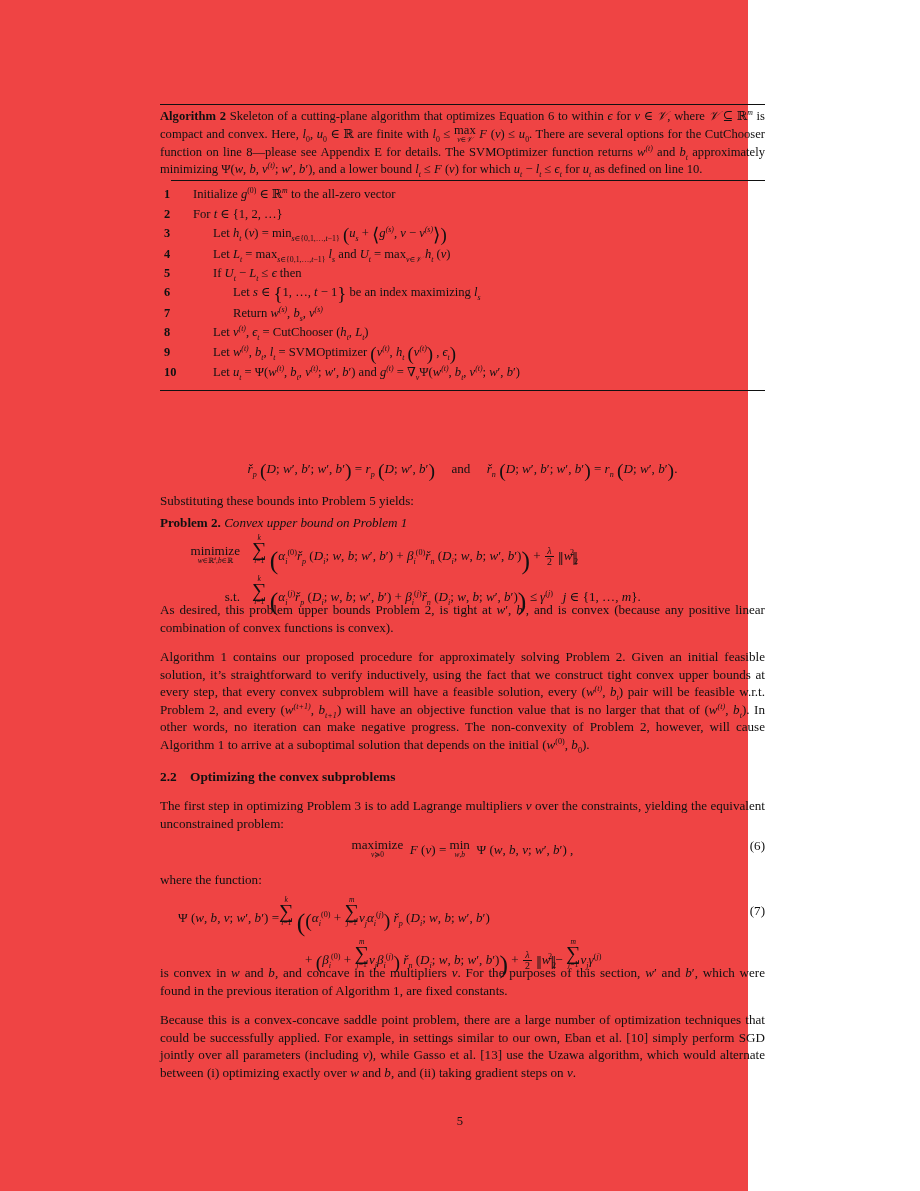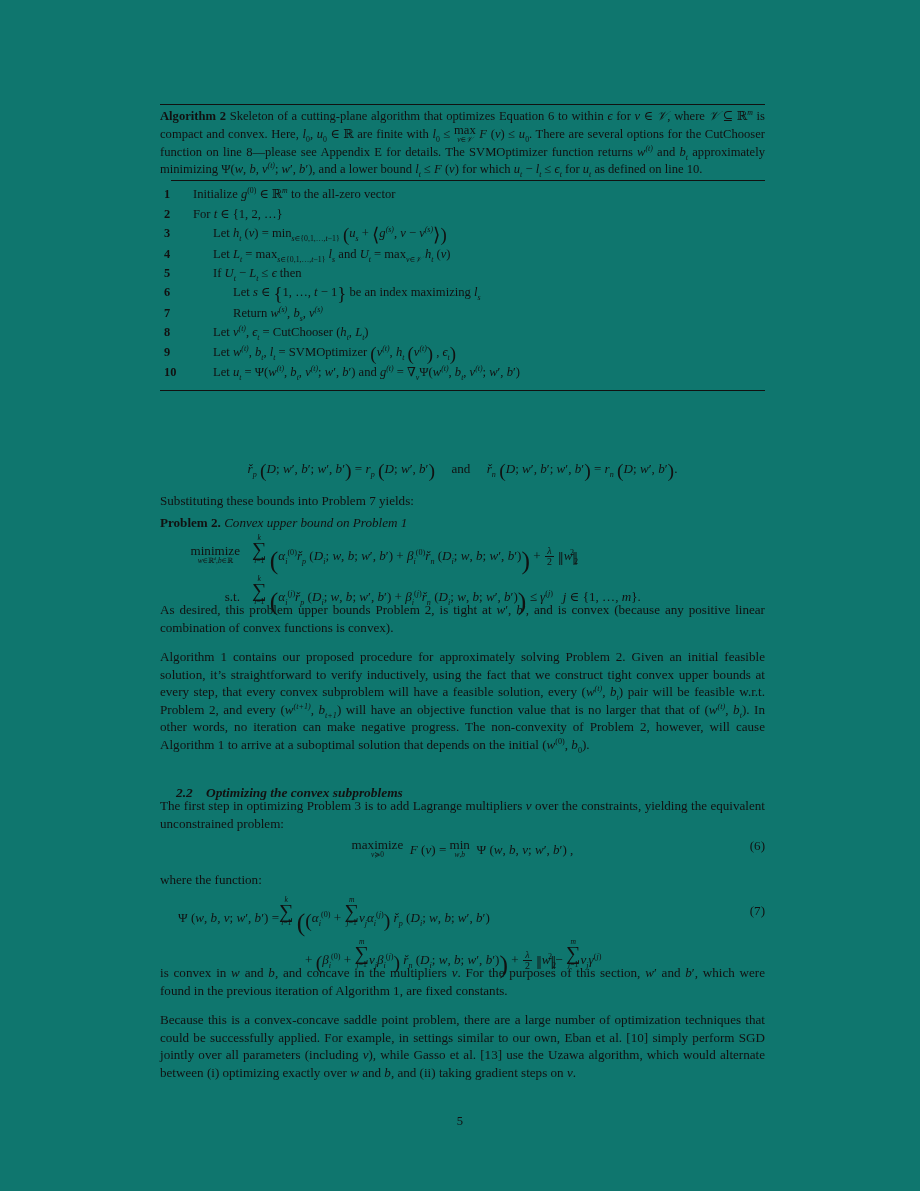--- a/index.html
+++ b/index.html
@@ -11,23 +11,23 @@
     width: 920px;
     height: 1191px;
     position: relative;
     font-family: "Liberation Serif", "DejaVu Serif", serif;
     color: #111111;
     overflow: hidden;
   }
   .page {
     position: absolute;
     left: 0; top: 0;
-    width: 920px;
+    width: 748px;
     height: 1191px;
-    background: #0f766e;
+    background: #ef4444;
   }
 
   
   .mathit { font-family: "Liberation Serif", serif; font-style: italic; }
   .bb { font-family: "DejaVu Serif", serif; font-style: normal; letter-spacing: -0.3px; }
   sup.s { font-size: 0.62em; vertical-align: super; line-height: 0; font-style: italic; }
   sub.s { font-size: 0.62em; vertical-align: sub;   line-height: 0; font-style: italic; }
   sup.n { font-size: 0.62em; vertical-align: super; line-height: 0; font-style: normal; }
   sub.n { font-size: 0.62em; vertical-align: sub;   line-height: 0; font-style: normal; }
   .op { font-style: normal; }
@@ -141,23 +141,22 @@
   }
   .eqnum {
     position: absolute;
     right: 0;
     font-style: normal;
   }
 
   h2.sec {
     font-size: 13.4px;
     font-weight: bold;
-    margin: 16px;
+    margin: 0;
     line-height: 17px;
-    font-style: italic;
   }
   h2.sec .num { display: inline-block; width: 30px; }
 
   .prob-lbl { font-weight: bold; }
   .prob-it { font-style: italic; }
 
   .pagenum {
     position: absolute;
     left: 0;
     top: 1114px;
@@ -277,21 +276,21 @@
 
   <div class="blk" style="top:459px; text-align:center">
     <span class="para" style="font-size:13.1px">
       <span class="mathit">ř</span><sub class="s">p</sub> <span class="paren-lg">(</span><span class="mathit">D</span>; <span class="mathit">w</span>′, <span class="mathit">b</span>′; <span class="mathit">w</span>′, <span class="mathit">b</span>′<span class="paren-lg">)</span> = <span class="mathit">r</span><sub class="s">p</sub> <span class="paren-lg">(</span><span class="mathit">D</span>; <span class="mathit">w</span>′, <span class="mathit">b</span>′<span class="paren-lg">)</span>
       &nbsp;&nbsp;&nbsp;&nbsp;and&nbsp;&nbsp;&nbsp;&nbsp;
       <span class="mathit">ř</span><sub class="s">n</sub> <span class="paren-lg">(</span><span class="mathit">D</span>; <span class="mathit">w</span>′, <span class="mathit">b</span>′; <span class="mathit">w</span>′, <span class="mathit">b</span>′<span class="paren-lg">)</span> = <span class="mathit">r</span><sub class="s">n</sub> <span class="paren-lg">(</span><span class="mathit">D</span>; <span class="mathit">w</span>′, <span class="mathit">b</span>′<span class="paren-lg">)</span>.
     </span>
   </div>
 
   <div class="blk" style="top:492px">
-    <p class="para nojust">Substituting these bounds into Problem 7 yields:</p>
+    <p class="para nojust">Substituting these bounds into Problem 5 yields:</p>
   </div>
 
   <div class="blk" style="top:514px">
     <p class="para nojust">
       <span class="prob-lbl">Problem 2.</span>
       <span class="prob-it">Convex upper bound on Problem 1</span>
     </p>
   </div>
 
   <div class="blk" style="top:534px; font-size:13.1px; line-height:28px;">

